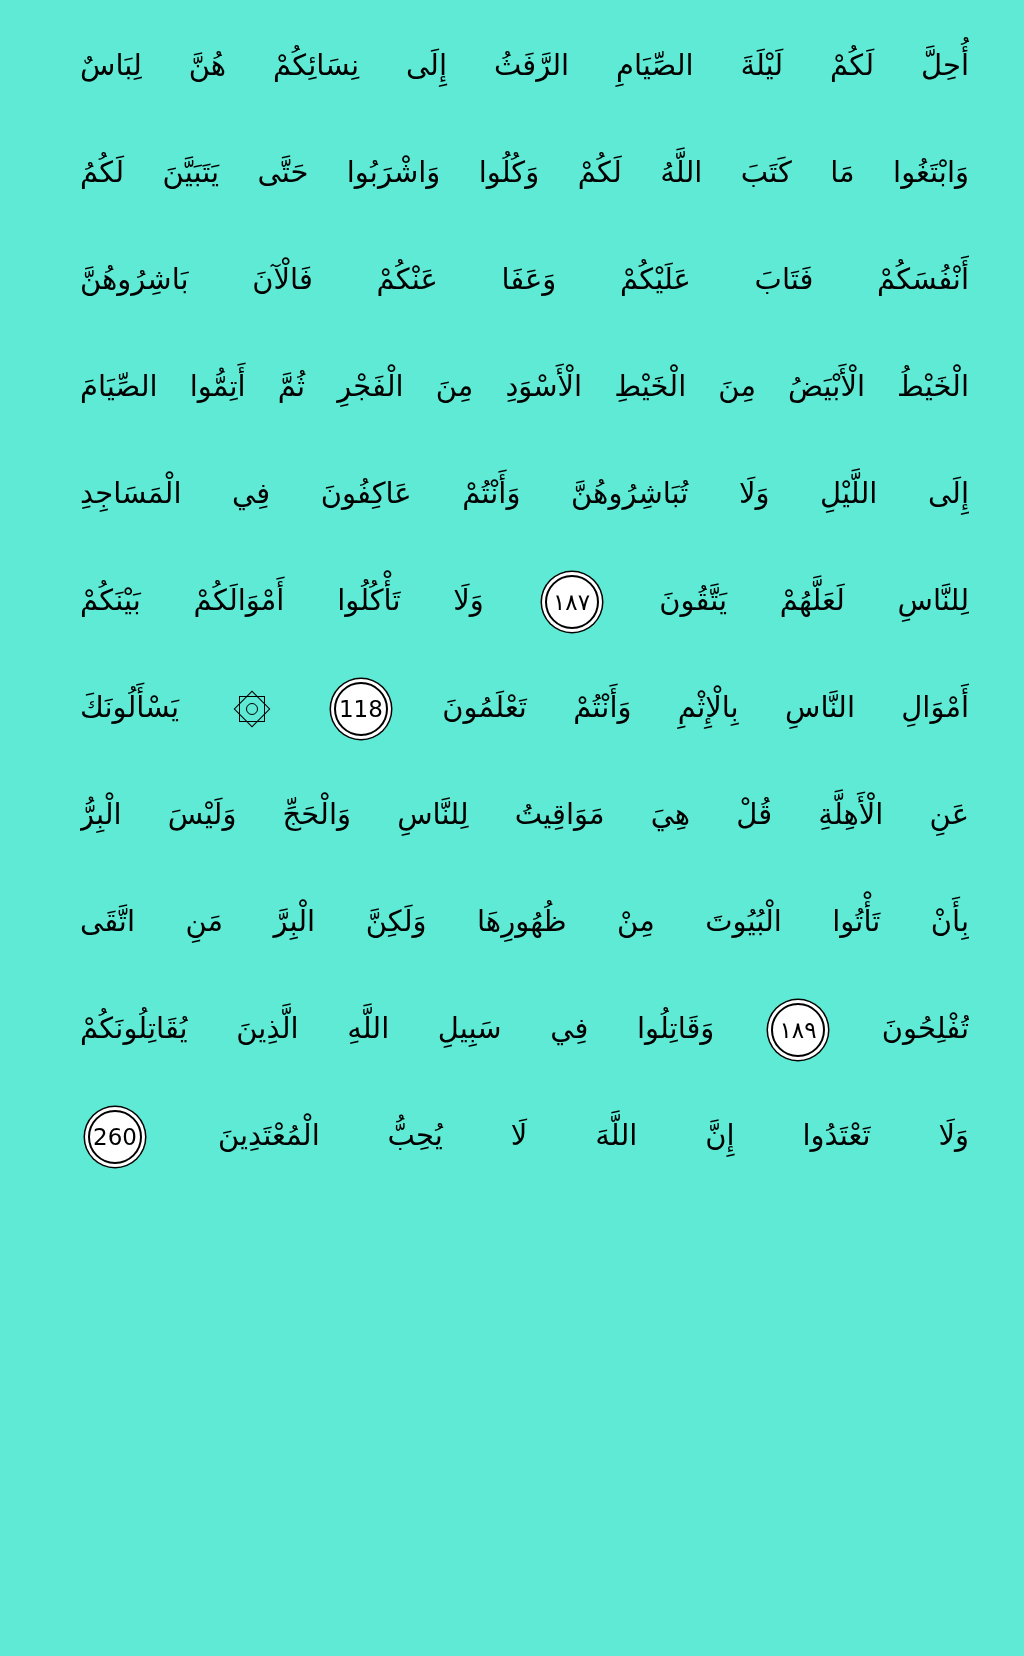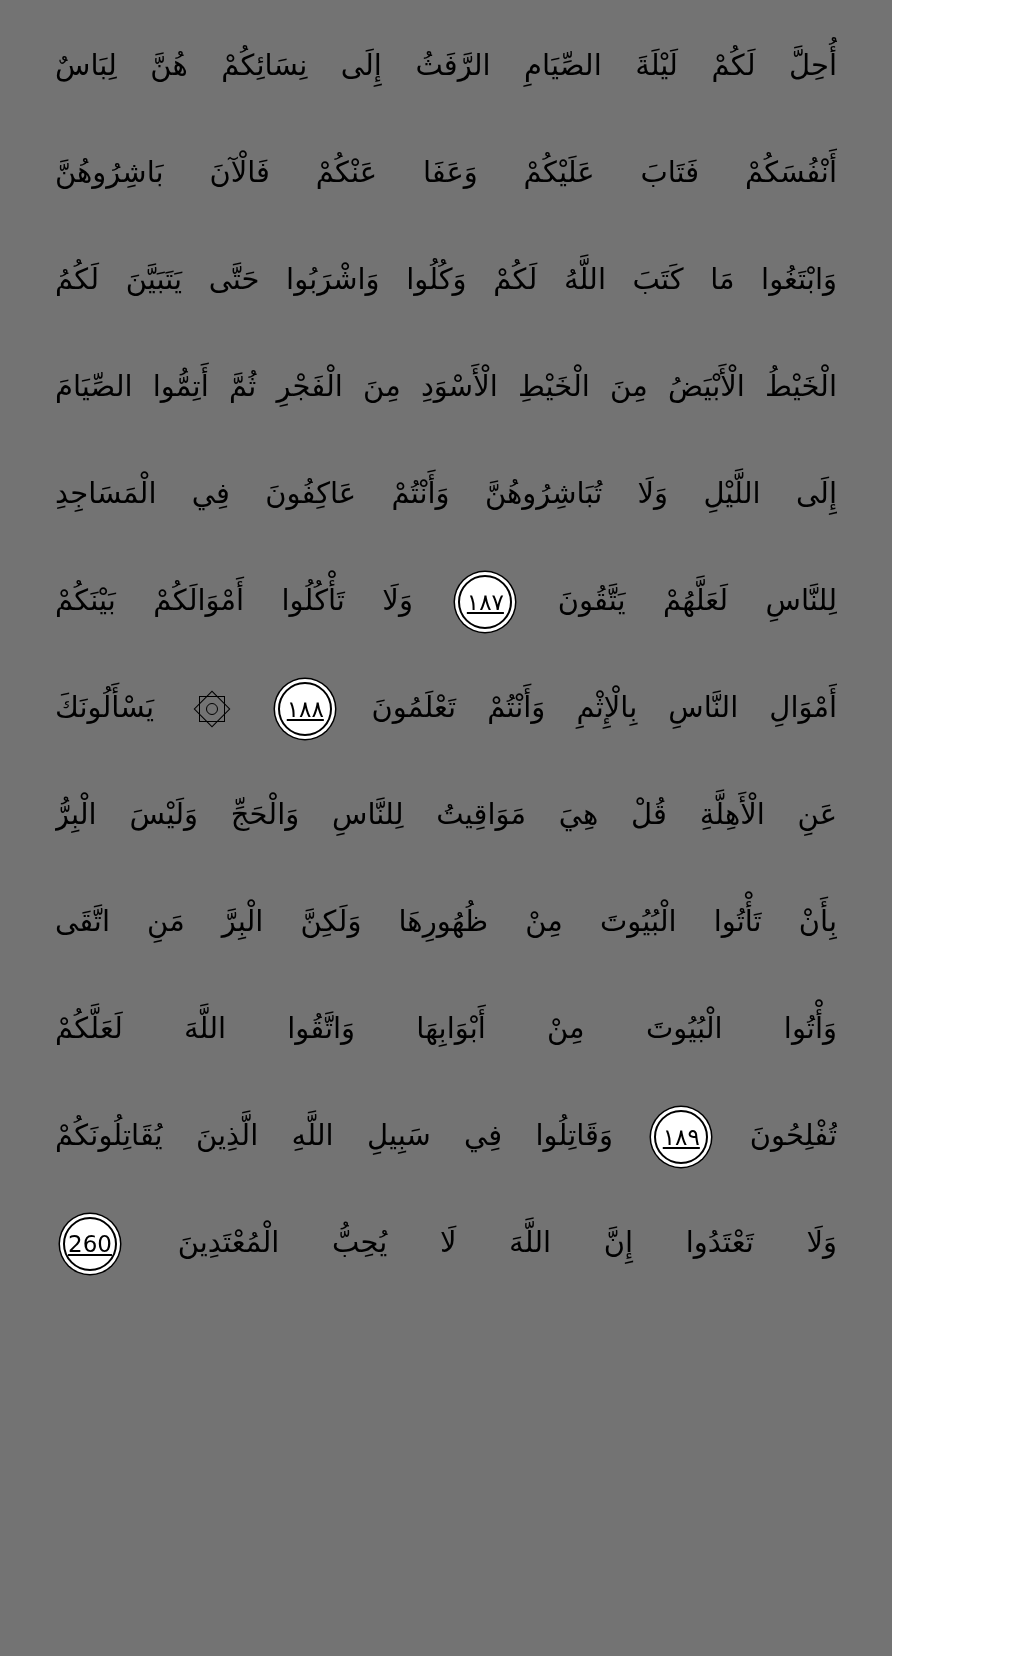--- a/index.html
+++ b/index.html
@@ -3,25 +3,25 @@
 <meta charset="utf-8">
 <title>Document</title>
 <style>
   html, body {
     margin: 0;
     padding: 0;
     background: #ffffff;
   }
   .page {
     position: relative;
-    width: 892px;
+    width: 1024px;
     height: 1656px;
-    background: #737373;
+    background: #5eead4;
     box-sizing: border-box;
-    padding: 12px 55px 0 55px;
+    padding: 12px 55px 0 80px;
     overflow: hidden;
   }
   .mushaf-lines {
     width: 100%;
     direction: rtl;
   }
   .mushaf-line {
     height: 107px;
     max-height: 107px;
     line-height: 107px;
@@ -45,21 +45,20 @@
     justify-content: center;
     width: 54px;
     height: 54px;
     box-sizing: border-box;
     border: 2px solid #000;
     border-radius: 50%;
     box-shadow: 0 0 0 3px #fff, 0 0 0 4.5px #000;
     vertical-align: middle;
     margin: 0 8px;
     background: #fff;
-    text-decoration: underline;
   }
   .ayah-number {
     font-family: "DejaVu Sans", sans-serif;
     font-size: 23px;
     line-height: 1;
     color: #000;
     direction: rtl;
   }
   
   .rub-el-hizb {
@@ -94,33 +93,32 @@
     border: 1.6px solid #000;
     border-radius: 50%;
   }
 </style>
 </head>
 <body>
 
 <div class="page">
   <div class="mushaf-lines">
       <div class="mushaf-line"><span class="ayah-text">أُحِلَّ لَكُمْ لَيْلَةَ الصِّيَامِ الرَّفَثُ إِلَى نِسَائِكُمْ هُنَّ لِبَاسٌ</span> </div>
+      <div class="mushaf-line"><span class="ayah-text">وَابْتَغُوا مَا كَتَبَ اللَّهُ لَكُمْ وَكُلُوا وَاشْرَبُوا حَتَّى يَتَبَيَّنَ لَكُمُ</span> </div>
       <div class="mushaf-line"><span class="ayah-text">أَنْفُسَكُمْ فَتَابَ عَلَيْكُمْ وَعَفَا عَنْكُمْ فَالْآنَ بَاشِرُوهُنَّ</span> </div>
-      <div class="mushaf-line"><span class="ayah-text">وَابْتَغُوا مَا كَتَبَ اللَّهُ لَكُمْ وَكُلُوا وَاشْرَبُوا حَتَّى يَتَبَيَّنَ لَكُمُ</span> </div>
       <div class="mushaf-line"><span class="ayah-text">الْخَيْطُ الْأَبْيَضُ مِنَ الْخَيْطِ الْأَسْوَدِ مِنَ الْفَجْرِ ثُمَّ أَتِمُّوا الصِّيَامَ</span> </div>
       <div class="mushaf-line"><span class="ayah-text">إِلَى اللَّيْلِ وَلَا تُبَاشِرُوهُنَّ وَأَنْتُمْ عَاكِفُونَ فِي الْمَسَاجِدِ</span> </div>
       <div class="mushaf-line"><span class="ayah-text">لِلنَّاسِ لَعَلَّهُمْ يَتَّقُونَ</span> <span class="ayah-marker">
           <span class="ayah-number">١٨٧</span>
         </span> <span class="ayah-text">وَلَا تَأْكُلُوا أَمْوَالَكُمْ بَيْنَكُمْ</span> </div>
       <div class="mushaf-line"><span class="ayah-text">أَمْوَالِ النَّاسِ بِالْإِثْمِ وَأَنْتُمْ تَعْلَمُونَ</span> <span class="ayah-marker">
-          <span class="ayah-number">١٨٨</span>
+          <span class="ayah-number">118</span>
         </span> <span class="rub-el-hizb"><i class="sq a"></i><i class="sq b"></i><i class="dot"></i></span> <span class="ayah-text">يَسْأَلُونَكَ</span> </div>
       <div class="mushaf-line"><span class="ayah-text">عَنِ الْأَهِلَّةِ قُلْ هِيَ مَوَاقِيتُ لِلنَّاسِ وَالْحَجِّ وَلَيْسَ الْبِرُّ</span> </div>
       <div class="mushaf-line"><span class="ayah-text">بِأَنْ تَأْتُوا الْبُيُوتَ مِنْ ظُهُورِهَا وَلَكِنَّ الْبِرَّ مَنِ اتَّقَى</span> </div>
-      <div class="mushaf-line"><span class="ayah-text">وَأْتُوا الْبُيُوتَ مِنْ أَبْوَابِهَا وَاتَّقُوا اللَّهَ لَعَلَّكُمْ</span> </div>
       <div class="mushaf-line"><span class="ayah-text">تُفْلِحُونَ</span> <span class="ayah-marker">
           <span class="ayah-number">١٨٩</span>
         </span> <span class="ayah-text">وَقَاتِلُوا فِي سَبِيلِ اللَّهِ الَّذِينَ يُقَاتِلُونَكُمْ</span> </div>
       <div class="mushaf-line"><span class="ayah-text">وَلَا تَعْتَدُوا إِنَّ اللَّهَ لَا يُحِبُّ الْمُعْتَدِينَ</span> <span class="ayah-marker">
           <span class="ayah-number">260</span>
         </span> </div>
     </div>
 </div>
 
 </body></html>

